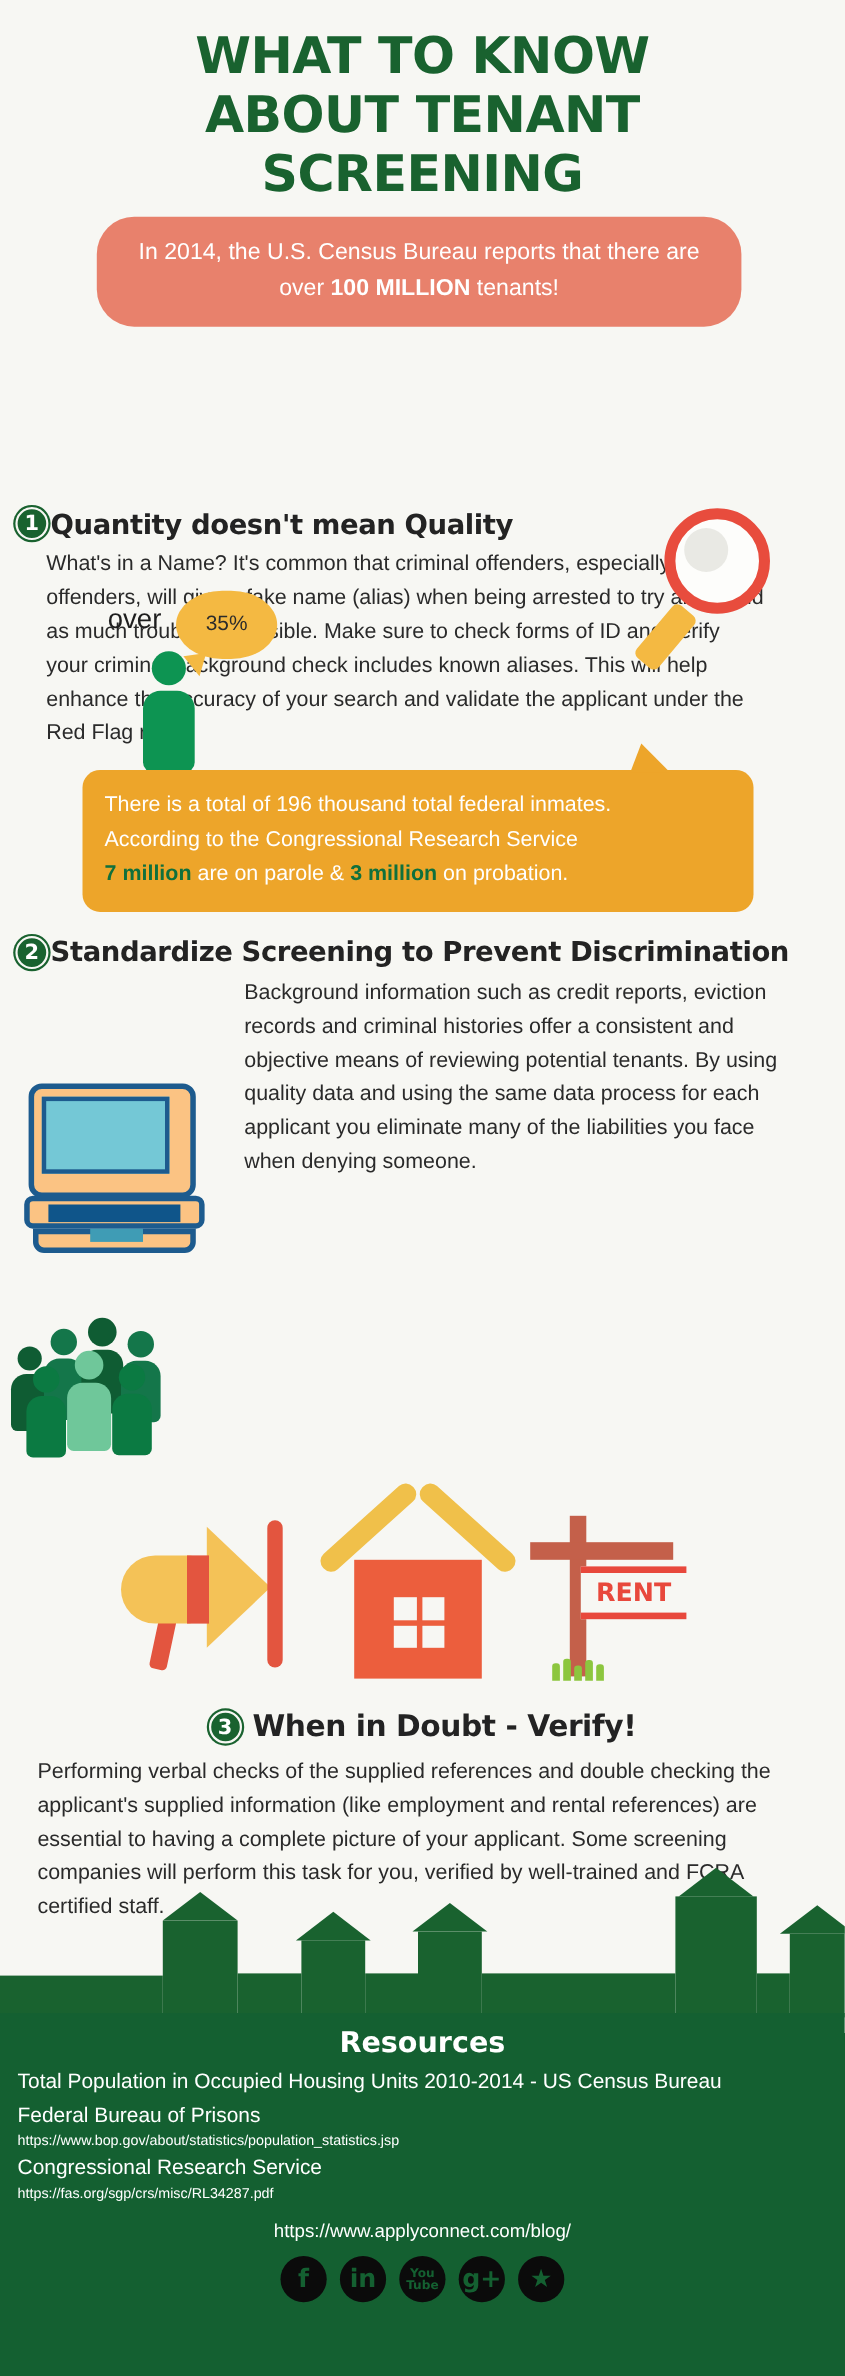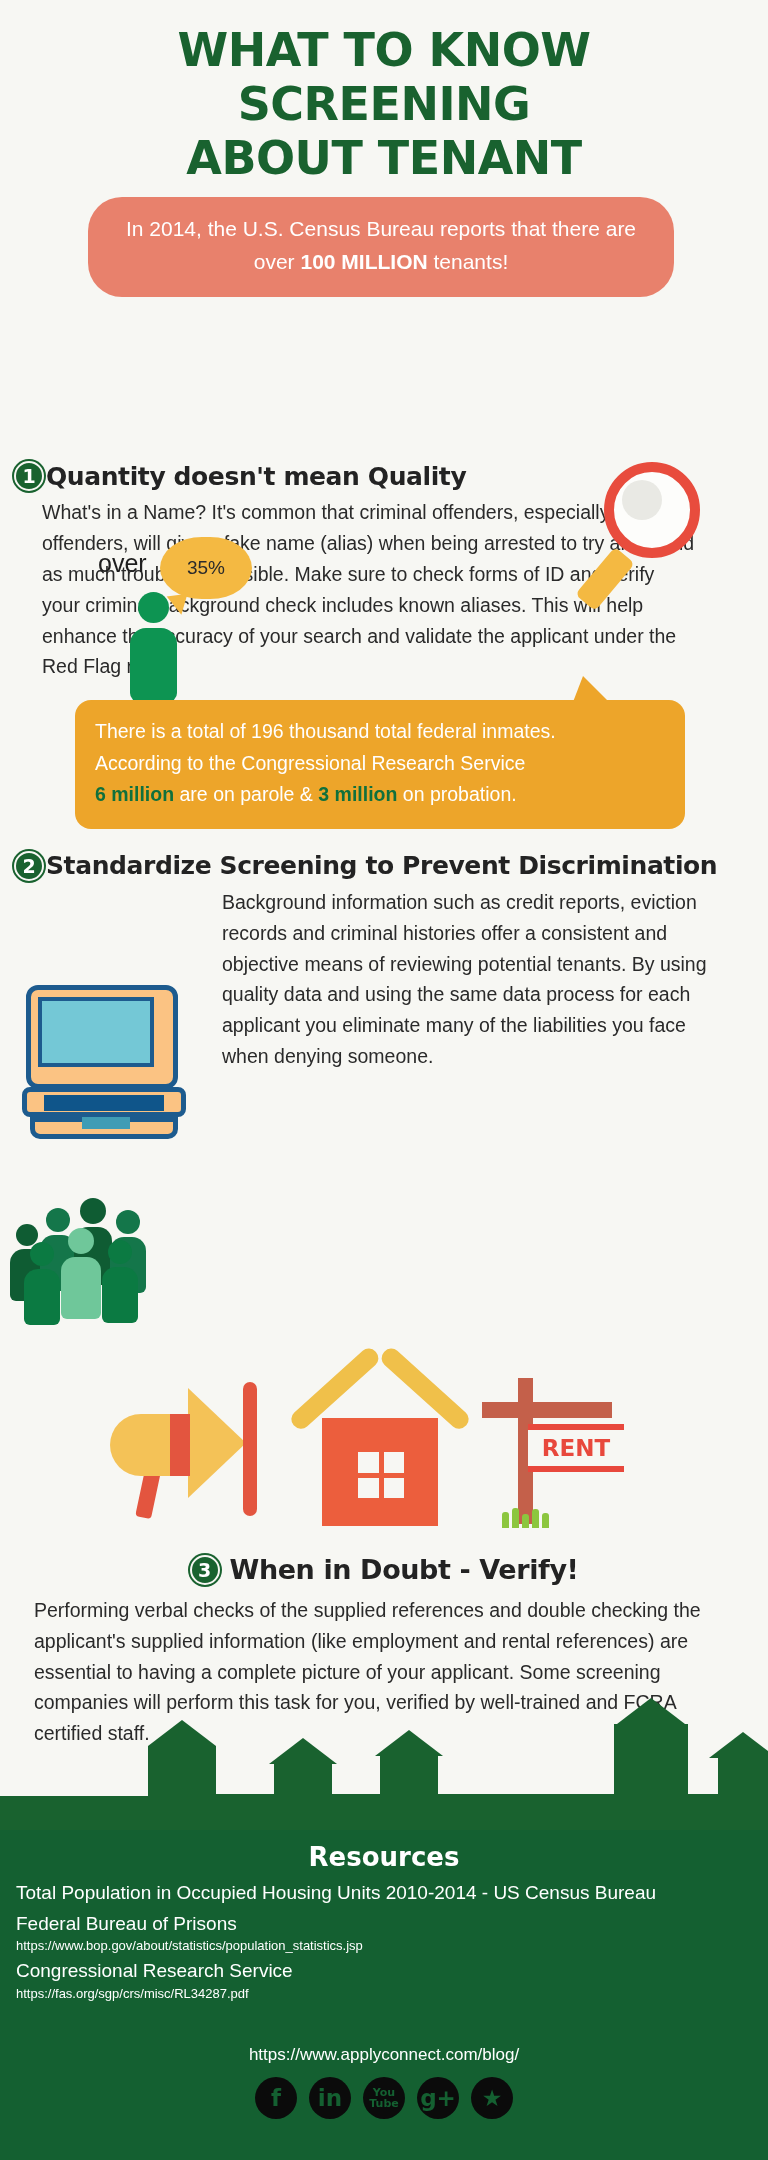--- a/index.html
+++ b/index.html
@@ -322,40 +322,40 @@
     padding: 12px 16px 0;
   }
   .res-title {
     text-align: center;
     font-size: 26px; font-weight: bold;
     font-family: "DejaVu Sans", sans-serif;
     margin-bottom: 8px;
   }
   .res-line { font-size: 19px; line-height: 1.4; }
   .res-url { font-size: 13px; line-height: 1.45; }
-  .blog-url { text-align: center; font-size: 17px; margin-top: 42px; }
+  .blog-url { text-align: center; font-size: 17px; margin-top: 16px; }
   .social { display: flex; justify-content: center; gap: 12px; margin-top: 12px; }
   .social .s {
     width: 42px; height: 42px; border-radius: 50%;
     background: #0b0b0b; color: #146031;
     display: flex; align-items: center; justify-content: center;
     font-size: 23px; font-weight: bold;
     font-family: "DejaVu Sans", sans-serif;
   }
   .social .s.small { font-size: 11px; line-height: 1.0; text-align: center; }
 </style>
 </head>
 <body>
 
 <div class="page">
 
   <div class="title">
     <span>WHAT TO KNOW</span>
+    <span>ABOUT TENANT</span>
     <span>SCREENING</span>
-    <span>ABOUT TENANT</span>
   </div>
 
   <div class="intro-wrap">
     <div class="red-bubble">
       <span>In 2014, the U.S. Census Bureau reports that there are over </span><b>100 MILLION</b><span> tenants!</span>
     </div>
 
     <div class="over-text">over</div>
 
     <div class="person">
@@ -377,21 +377,21 @@
     <div class="section-head">
       <div class="num-badge">1</div>
       <div class="section-title">Quantity doesn't mean Quality</div>
     </div>
     <div class="body-copy" style="margin:0 72px 0 42px;">What's in a Name? It's common that criminal offenders, especially repeat offenders, will give a fake name (alias) when being arrested to try and avoid as much trouble as possible. Make sure to check forms of ID and verify your criminal background check includes known aliases. This will help enhance the accuracy of your search and validate the applicant under the Red Flag rule.</div>
   </div>
 
   <div class="orange-callout">
     <div>There is a total of 196 thousand total federal inmates.</div>
     <div>According to the Congressional Research Service</div>
-    <div><span class="hl-green">6 million</span><span> are on parole &amp; </span><span class="hl-green">3 million</span><span> on probation.</span></div>
+    <div><span class="hl-green">7 million</span><span> are on parole &amp; </span><span class="hl-green">3 million</span><span> on probation.</span></div>
   </div>
 
   <div style="margin-top:22px;">
     <div class="section-head">
       <div class="num-badge">2</div>
       <div class="section-title">Standardize Screening to Prevent Discrimination</div>
     </div>
     <div class="body-copy" style="margin:6px 60px 0 222px;">Background information such as credit reports, eviction records and criminal histories offer a consistent and objective means of reviewing potential tenants. By using quality data and using the same data process for each applicant you eliminate many of the liabilities you face when denying someone.</div>
   </div>
 

